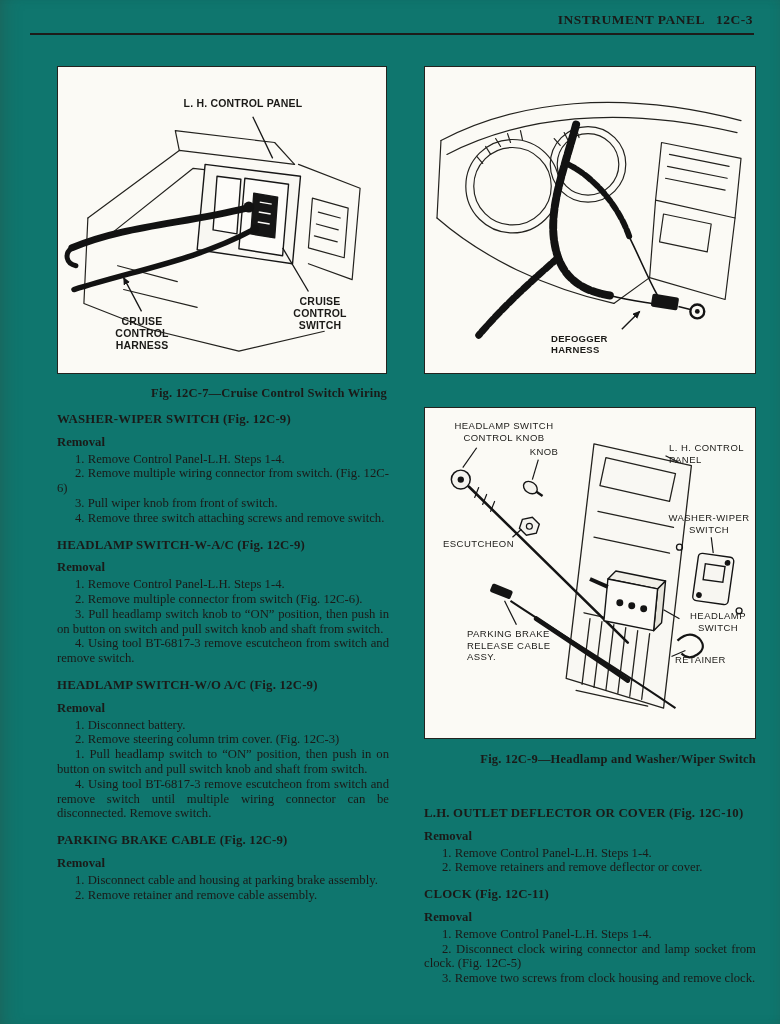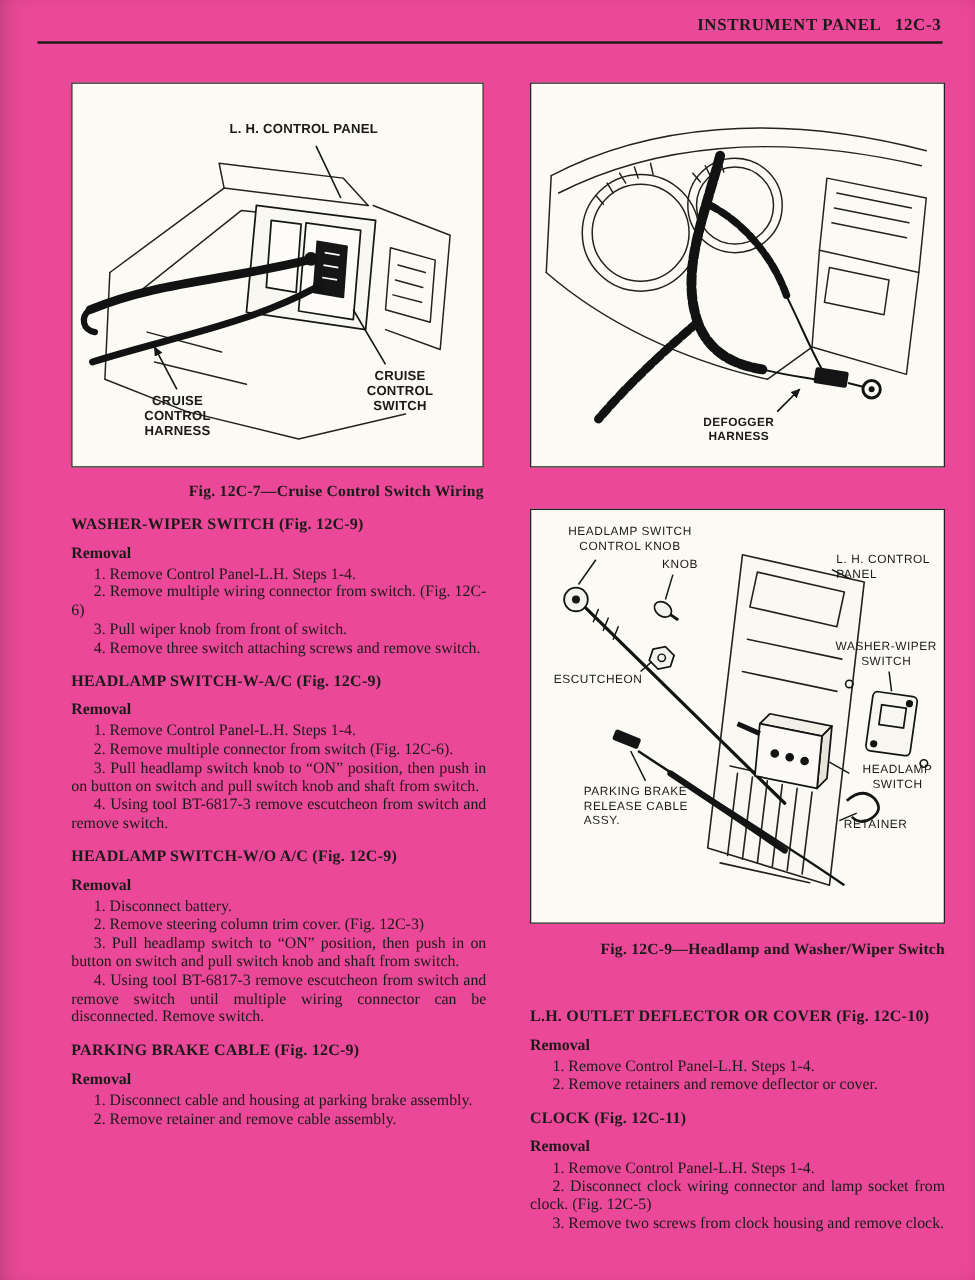--- a/index.html
+++ b/index.html
@@ -1,18 +1,18 @@
 <!DOCTYPE html>
 <html><head>
 <meta charset="utf-8">
 <style>
   html,body { margin:0; padding:0; background:#f4f2ec; }
   .page {
     position:relative; width:780px; height:1024px; overflow:hidden;
-    background:#ec4899;
+    background:#0f766e;
     font-family:"Liberation Serif", serif; color:#1a1a18;
     box-shadow: inset 14px 0 22px -16px rgba(60,55,45,.45), inset -6px 0 14px -10px rgba(60,55,45,.25);
   }
   .header-text {
     position:absolute; top:12px; right:27px;
     font-weight:bold; font-size:13.5px; letter-spacing:.5px; white-space:pre;
   }
   .header-rule { position:absolute; left:30px; top:33px; width:724px; height:2px; background:#1d1c19; }
 
   figure.figbox {
@@ -29,21 +29,21 @@
   }
   #cap7 { left:57px;  top:386px; width:330px; }
   #cap8 { left:424px; top:386px; width:332px; }
   #cap9 { left:424px; top:752px; width:332px; }
 
   .fig-label {
     position:absolute; font-family:"Liberation Sans", sans-serif; color:#1b1a17;
     white-space:pre-line;
   }
   .fig7-label { font-weight:bold; font-size:10.5px; line-height:12px; letter-spacing:.2px; text-align:center; }
-  .fig8-label { font-weight:bold; font-size:9.5px;  line-height:11px; letter-spacing:.3px; text-align:center; }
+  .fig8-label { font-weight:bold; font-size:9.5px;  line-height:11px; letter-spacing:.3px; }
   .fig9-label { font-size:9.5px; line-height:11.5px; letter-spacing:.45px; }
 
   #lbl7-top     { left:110px; top:30px;  width:150px; }
   #lbl7-harness { left:36px;  top:248px; width:96px;  }
   #lbl7-switch  { left:224px; top:228px; width:76px;  }
   #lbl8-harness { left:126px; top:266px; width:80px;  }
   #lbl9-cknob   { left:18px;  top:12px;  width:122px; text-align:center; }
   #lbl9-knob    { left:96px;  top:38px;  width:46px;  text-align:center; }
   #lbl9-panel   { left:244px; top:34px;  width:84px;  }
   #lbl9-ww      { left:238px; top:104px; width:92px;  text-align:center; }
@@ -249,21 +249,21 @@
       <p class="step">2. Remove multiple connector from switch (Fig. 12C-6).</p>
       <p class="step">3. Pull headlamp switch knob to “ON” position, then push in on button on switch and pull switch knob and shaft from switch.</p>
       <p class="step">4. Using tool BT-6817-3 remove escutcheon from switch and remove switch.</p>
     </section>
 
     <section class="sec">
       <h3>HEADLAMP SWITCH-W/O A/C (Fig. 12C-9)</h3>
       <div class="removal">Removal</div>
       <p class="step">1. Disconnect battery.</p>
       <p class="step">2. Remove steering column trim cover. (Fig. 12C-3)</p>
-      <p class="step">3. Pull headlamp switch to “ON” position, then push in on button on switch and pull switch knob and shaft from switch.</p>
+      <p class="step">1. Pull headlamp switch to “ON” position, then push in on button on switch and pull switch knob and shaft from switch.</p>
       <p class="step">4. Using tool BT-6817-3 remove escutcheon from switch and remove switch until multiple wiring connector can be disconnected. Remove switch.</p>
     </section>
 
     <section class="sec">
       <h3>PARKING BRAKE CABLE (Fig. 12C-9)</h3>
       <div class="removal">Removal</div>
       <p class="step">1. Disconnect cable and housing at parking brake assembly.</p>
       <p class="step">2. Remove retainer and remove cable assembly.</p>
     </section>
 

